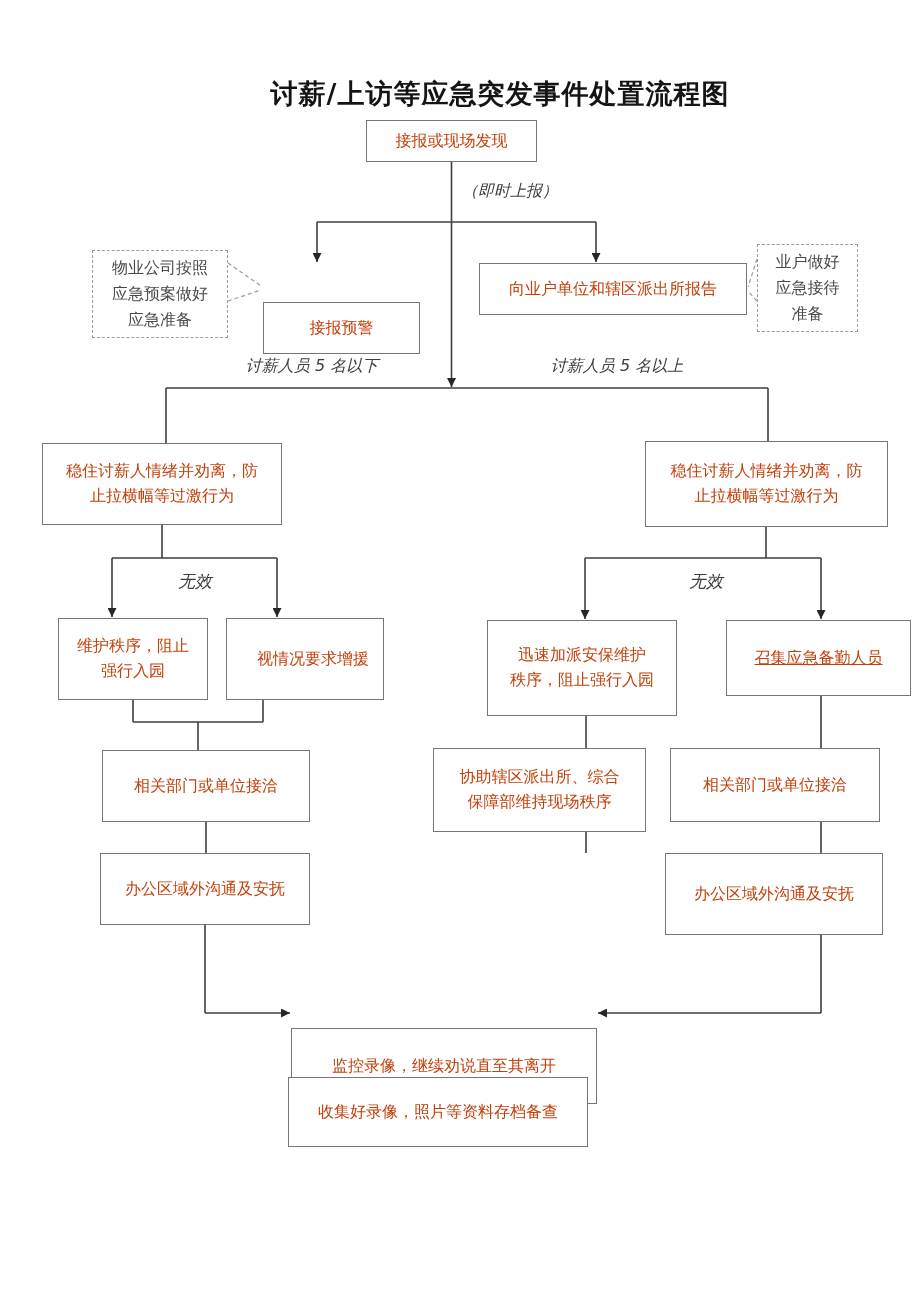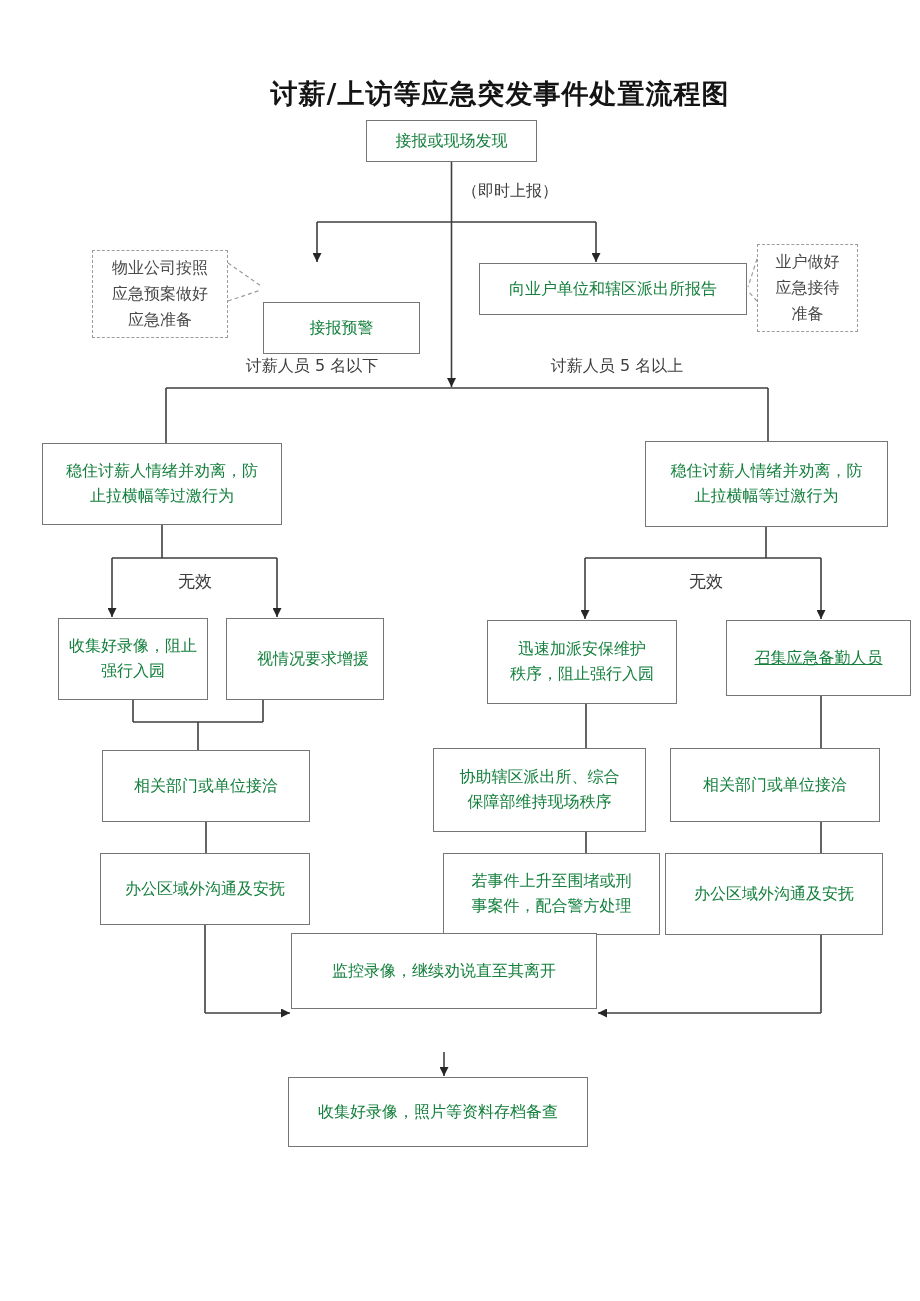--- a/index.html
+++ b/index.html
@@ -2,23 +2,23 @@
 <html><head>
 <meta charset="utf-8">
 <style>
   html,body{margin:0;padding:0;background:#ffffff;}
   #page{position:relative;width:920px;height:1301px;background:#ffffff;overflow:hidden;
         font-family:"DejaVu Sans","Liberation Sans",sans-serif;}
   #title{position:absolute;left:0;top:76px;width:920px;text-align:center;
          font-size:27px;font-weight:700;color:#141414;letter-spacing:1px;margin-left:40px;}
   .box{position:absolute;box-sizing:border-box;border:1px solid #767676;background:#ffffff;
        display:flex;align-items:center;justify-content:center;text-align:center;
-       white-space:pre-line;font-size:16px;line-height:1.55;color:#15803d;padding:2px 6px;}
+       white-space:pre-line;font-size:16px;line-height:1.55;color:#c2410c;padding:2px 6px;}
   .dashed{border:1px dashed #9c9c9c;color:#4a4a4a;}
-  .lbl{position:absolute;color:#3d3d3d;font-size:16px;white-space:nowrap;}
+  .lbl{position:absolute;color:#3d3d3d;font-size:16px;white-space:nowrap;font-style:italic;}
   .lbl.c{text-align:center;}
   #lines{position:absolute;left:0;top:0;pointer-events:none;}
 </style>
 </head>
 <body>
 
 <div id="page">
 
   <svg id="lines" width="920" height="1301">
     <defs>
@@ -86,41 +86,39 @@
   <div class="box" style="left:42px;top:443px;width:240px;height:82px;">稳住讨薪人情绪并劝离，防
 止拉横幅等过激行为</div>
 
 
   <div class="box" style="left:645px;top:441px;width:243px;height:86px;">稳住讨薪人情绪并劝离，防
 止拉横幅等过激行为</div>
 
   <div class="lbl c" style="left:155px;top:570px;width:80px;font-size:17px;">无效</div>
   <div class="lbl c" style="left:666px;top:570px;width:80px;font-size:17px;">无效</div>
 
-  <div class="box" style="left:58px;top:618px;width:150px;height:82px;">收集好录像，阻止
+  <div class="box" style="left:58px;top:618px;width:150px;height:82px;">维护秩序，阻止
 强行入园</div>
 
   <div class="box" style="left:226px;top:618px;width:158px;height:82px;padding-left:22px;">视情况要求增援</div>
 
-  <div class="box" style="left:487px;top:620px;width:190px;height:84px;">迅速加派安保维护
+  <div class="box" style="left:487px;top:620px;width:190px;height:96px;">迅速加派安保维护
 秩序，阻止强行入园</div>
 
   <div class="box" style="left:726px;top:620px;width:185px;height:76px;text-decoration:underline;">召集应急备勤人员</div>
 
   <div class="box" style="left:102px;top:750px;width:208px;height:72px;">相关部门或单位接洽</div>
 
   <div class="box" style="left:433px;top:748px;width:213px;height:84px;">协助辖区派出所、综合
 保障部维持现场秩序</div>
 
   <div class="box" style="left:670px;top:748px;width:210px;height:74px;">相关部门或单位接洽</div>
 
   <div class="box" style="left:100px;top:853px;width:210px;height:72px;">办公区域外沟通及安抚</div>
 
-  <div class="box" style="left:443px;top:853px;width:217px;height:82px;">若事件上升至围堵或刑
-事案件，配合警方处理</div>
 
   <div class="box" style="left:665px;top:853px;width:218px;height:82px;">办公区域外沟通及安抚</div>
 
-  <div class="box" style="left:291px;top:933px;width:306px;height:76px;">监控录像，继续劝说直至其离开</div>
+  <div class="box" style="left:291px;top:1028px;width:306px;height:76px;">监控录像，继续劝说直至其离开</div>
 
   <div class="box" style="left:288px;top:1077px;width:300px;height:70px;">收集好录像，照片等资料存档备查</div>
 
 </div>
 
 </body></html>

